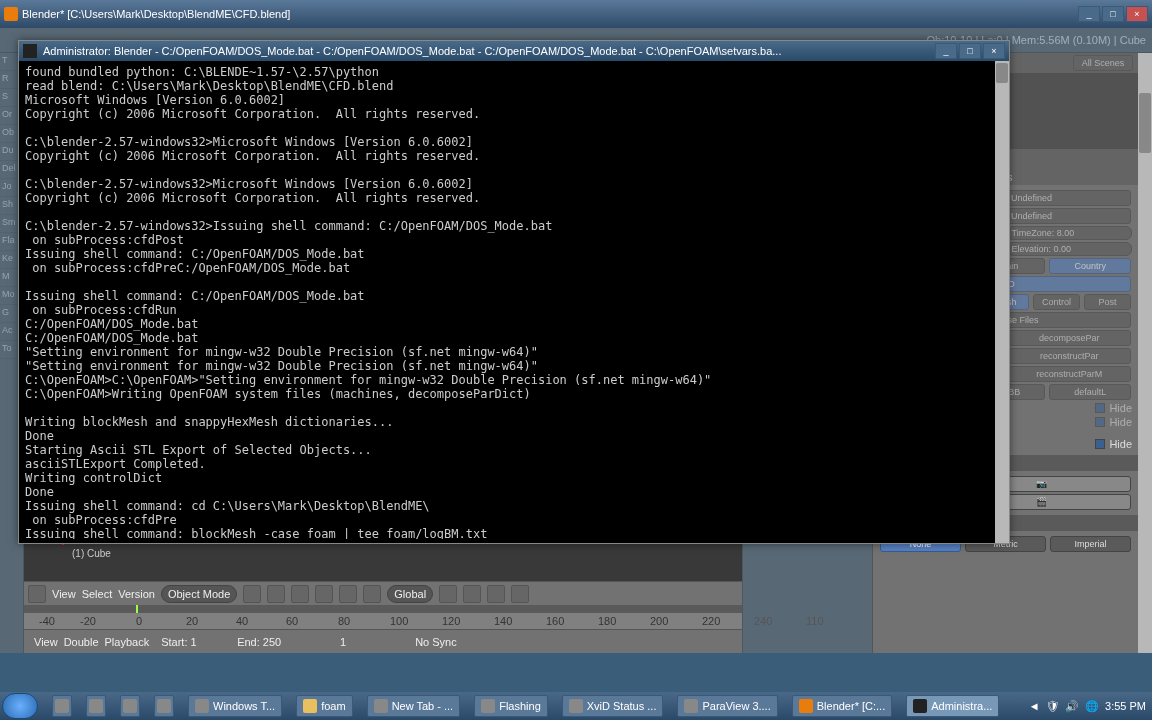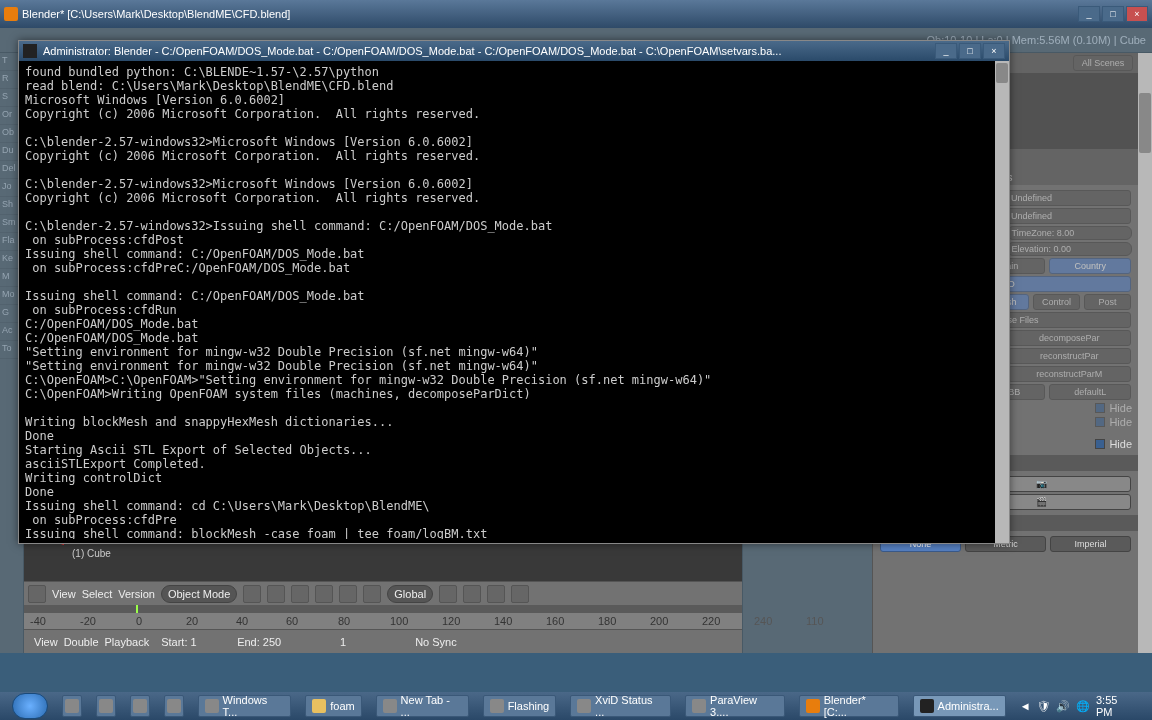--- a/index.html
+++ b/index.html
@@ -42,21 +42,21 @@
 .row>*{flex:1}
 .check{display:flex;align-items:center;gap:4px;font-size:9px;color:#ddd;padding:1px 0}
 .check .box{width:10px;height:10px;background:#555;border:1px solid #444}
 .check .box.on{background:#3a6090}
 .outliner{background:#383838;flex:1;padding:4px;color:#ccc;font-size:10px;min-height:60px}
 .outliner .item{padding:1px 0 1px 12px}
 .console{position:absolute;top:40px;left:18px;width:992px;height:504px;background:#000;border:1px solid #888;box-shadow:0 0 8px rgba(0,0,0,.5);z-index:50}
 .console-title{height:20px;background:linear-gradient(#4a6a8a,#2a4a6a);color:#fff;display:flex;align-items:center;padding:0 4px;font-size:11px}
 .console-title .icon{width:14px;height:14px;background:#222;margin-right:6px}
 .console-body{padding:4px 6px;font-family:Consolas,monospace;font-size:12px;color:#ccc;line-height:14px;white-space:pre;overflow:hidden;height:478px}
-.taskbar{position:absolute;bottom:0;left:0;right:0;height:28px;background:linear-gradient(#4a6888,#2a4868);display:flex;align-items:center;padding:0 12px;gap:14px}
+.taskbar{position:absolute;bottom:0;left:0;right:0;height:28px;background:linear-gradient(#4a6888,#2a4868);display:flex;align-items:center;padding:0 2px;gap:14px}
 .start{width:36px;height:26px;background:radial-gradient(circle at 50% 50%,#6ab0ff,#2a6ab0);border-radius:13px;border:1px solid #1a4a7a}
 .tb-item{height:22px;padding:0 6px;background:#5a7898;border:1px solid #3a5878;display:flex;align-items:center;color:#fff;font-size:10px;gap:4px;border-radius:2px}
 .tb-item .ico{width:14px;height:14px;background:#888;border-radius:2px}
 .tray{margin-left:auto;display:flex;align-items:center;gap:6px;color:#fff;font-size:10px;padding-right:4px}
 .dim{opacity:.55}
 .scroll-v{position:absolute;right:0;top:0;bottom:0;width:14px;background:#b8b8b8}
 .scroll-v .th{position:absolute;left:1px;right:1px;top:40px;height:60px;background:#888;border-radius:2px}
 </style>
 </head>
 <body>
@@ -121,21 +121,21 @@
       <div class="btn"></div>
       <div class="btn"></div>
       <div class="btn"></div>
       <div class="btn"></div>
     </div>
     <div class="tl-grp">
       <div class="tl-track">
         <div class="tl-cursor"></div>
       </div>
       <div class="tl-ruler">
-        <span style="left:6px">-40</span>
+        <span style="left:15px">-40</span>
         <span style="left:56px">-20</span>
         <span style="left:112px">0</span>
         <span style="left:162px">20</span>
         <span style="left:212px">40</span>
         <span style="left:262px">60</span>
         <span style="left:314px">80</span>
         <span style="left:366px">100</span>
         <span style="left:418px">120</span>
         <span style="left:470px">140</span>
         <span style="left:522px">160</span>

